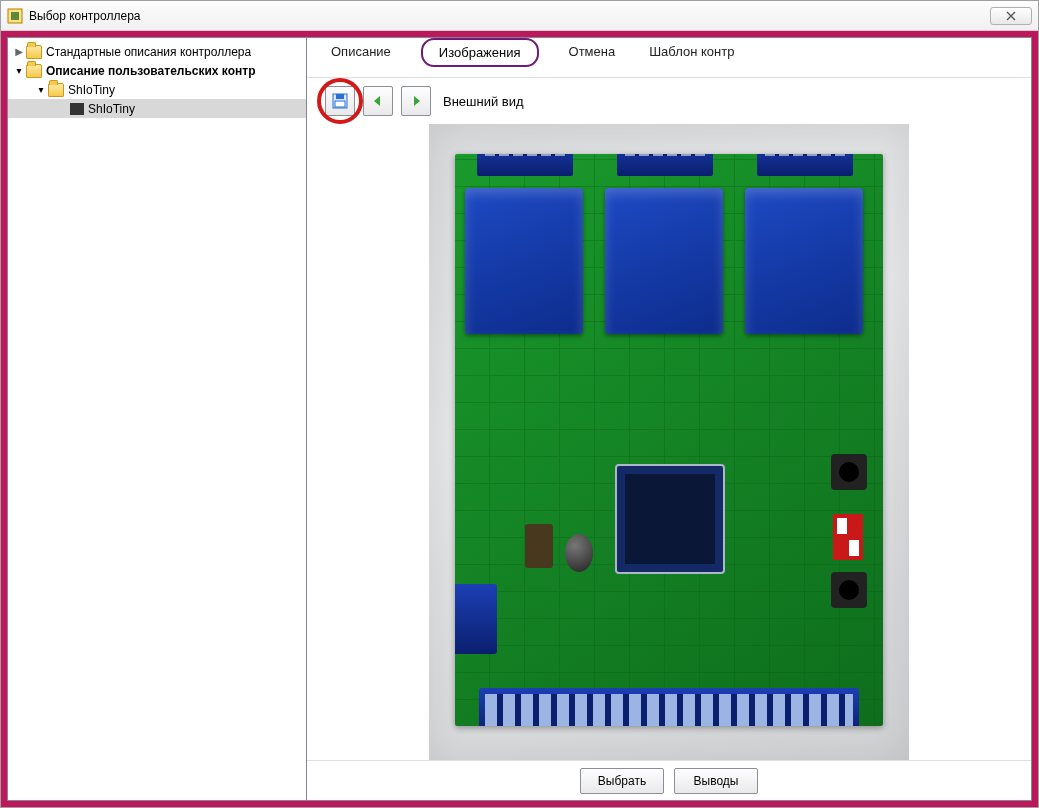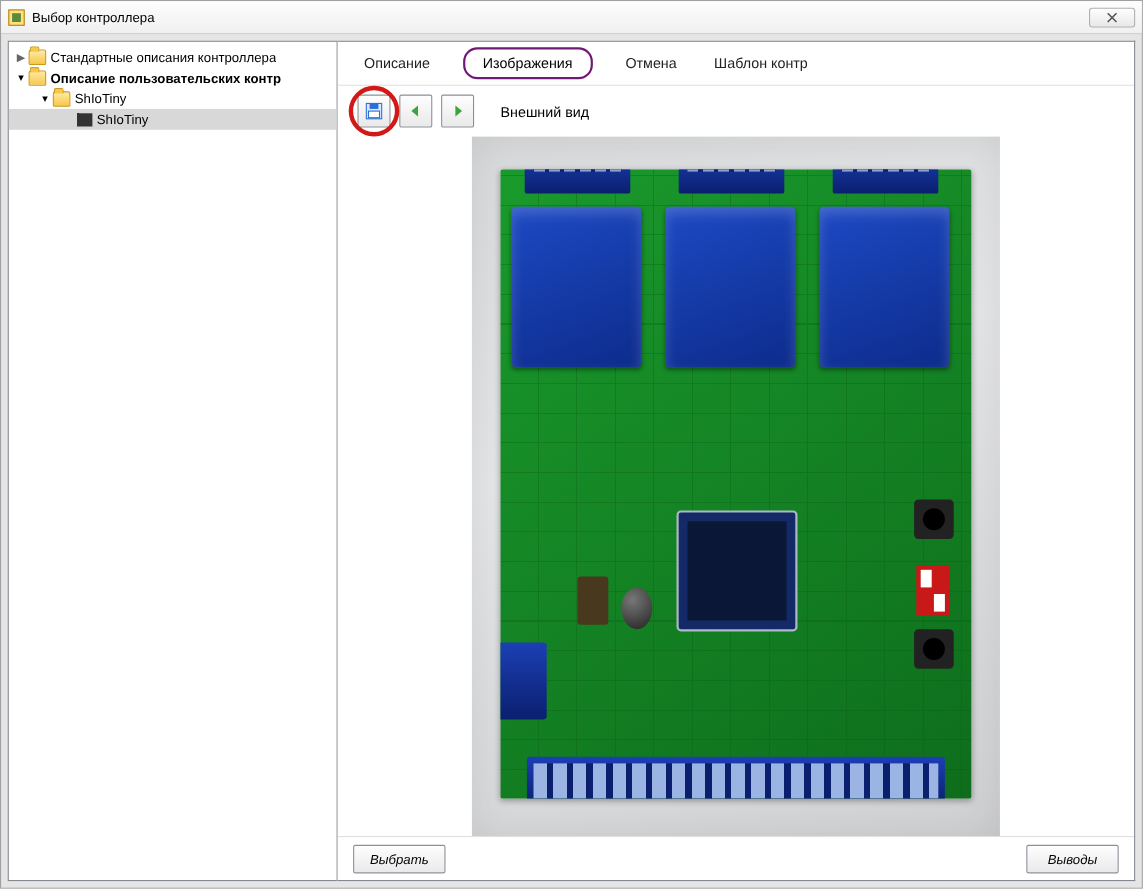--- a/index.html
+++ b/index.html
@@ -8,21 +8,21 @@
     font-family: "Segoe UI", Tahoma, sans-serif;
     font-size: 12px;
     background: #fff;
     color: #000;
     overflow: hidden;
   }
   .window {
     width: 1039px; height: 808px;
     border: 1px solid #a0a0a0;
     display: flex; flex-direction: column;
-    background: #e5e5e5;
+    background: #be185d;
   }
   
   .titlebar {
     height: 30px;
     background: linear-gradient(#fdfdfd,#f0f0f0);
     border-bottom: 1px solid #d0d0d0;
     display: flex; align-items: center;
     padding: 0 6px;
   }
   .titlebar .app-icon { width:16px; height:16px; margin-right:6px; }
@@ -85,21 +85,21 @@
   .indent { display:inline-block; }
 
   
   .right-panel {
     flex:1; display:flex; flex-direction:column;
     border:1px solid #828790; border-left:none;
     background:#fff;
     overflow:hidden;
   }
   .tabs {
-    display:flex; align-items:center;
+    display:flex; align-items:flex-start;
     height:40px; padding:0 20px; gap:26px;
     border-bottom:1px solid #e0e0e0;
   }
   .tab {
     font-size:13px; color:#222;
     padding:6px 4px; cursor:default;
   }
   .tab.active {
     border:2px solid #701a75;
     border-radius:13px;
@@ -112,21 +112,21 @@
     padding:8px 18px 8px 18px;
     position:relative;
   }
   .tbtn {
     width:30px; height:30px;
     border:1px solid #8a8f98;
     background:linear-gradient(#fefefe,#e9e9e9);
     border-radius:2px;
     display:flex; align-items:center; justify-content:center;
   }
-  .toolbar .caption { font-size:13px; margin-left:16px; }
+  .toolbar .caption { font-size:13px; margin-left:4px; }
   .highlight-ring {
     position:absolute;
     left:10px; top:0px;
     width:46px; height:46px;
     border:4px solid #d31818;
     border-radius:50%;
     pointer-events:none;
   }
 
   
@@ -211,24 +211,23 @@
   .cap-rd{position:absolute;left:110px;top:380px;width:28px;height:38px;border-radius:50%;background:radial-gradient(circle at 35% 30%,#777,#222);}
   .traces{position:absolute;inset:0;background:
     repeating-linear-gradient(0deg, transparent 0 26px, #0b5f16 26px 27px),
     repeating-linear-gradient(90deg, transparent 0 34px, #0b5f16 34px 35px);
     opacity:.35;
   }
 
   
   .footer{
     height:40px;
-    display:flex; justify-content:space-between; align-items:center;
+    display:flex; justify-content:center; align-items:center;
     gap:10px; padding:0 14px;
     border-top:1px solid #e0e0e0;
-    font-style:italic;
   }
   .dlg-btn{
     min-width:84px; height:26px;
     border:1px solid #8a8f98;
     background:linear-gradient(#fefefe,#e9e9e9);
     border-radius:2px;
     font-size:12px;
     display:flex;align-items:center;justify-content:center;
     padding:0 14px;
   }

